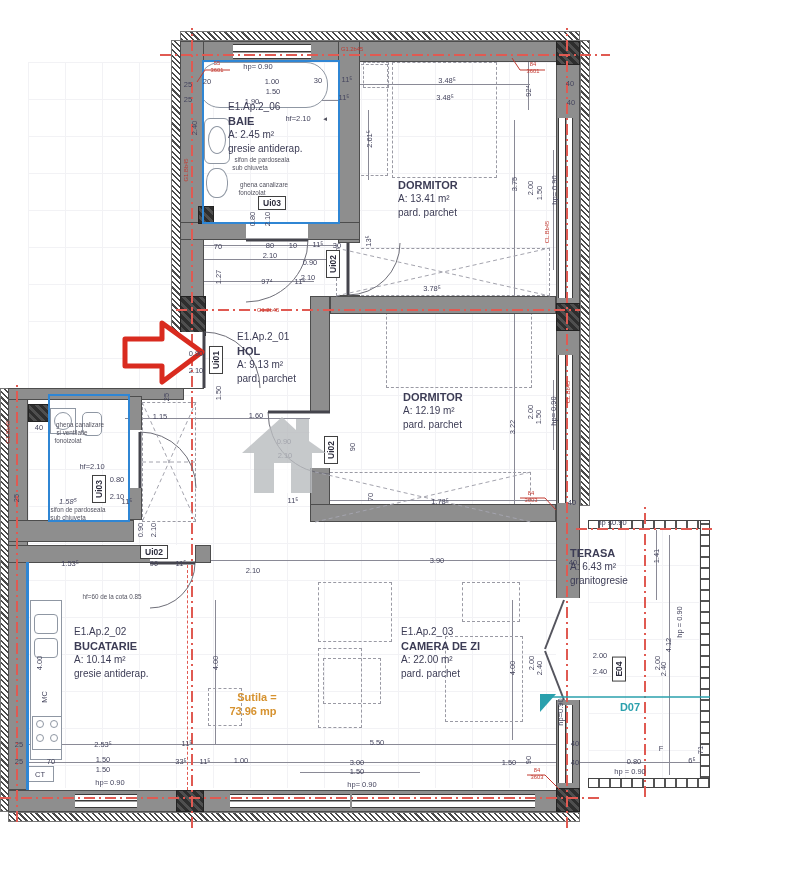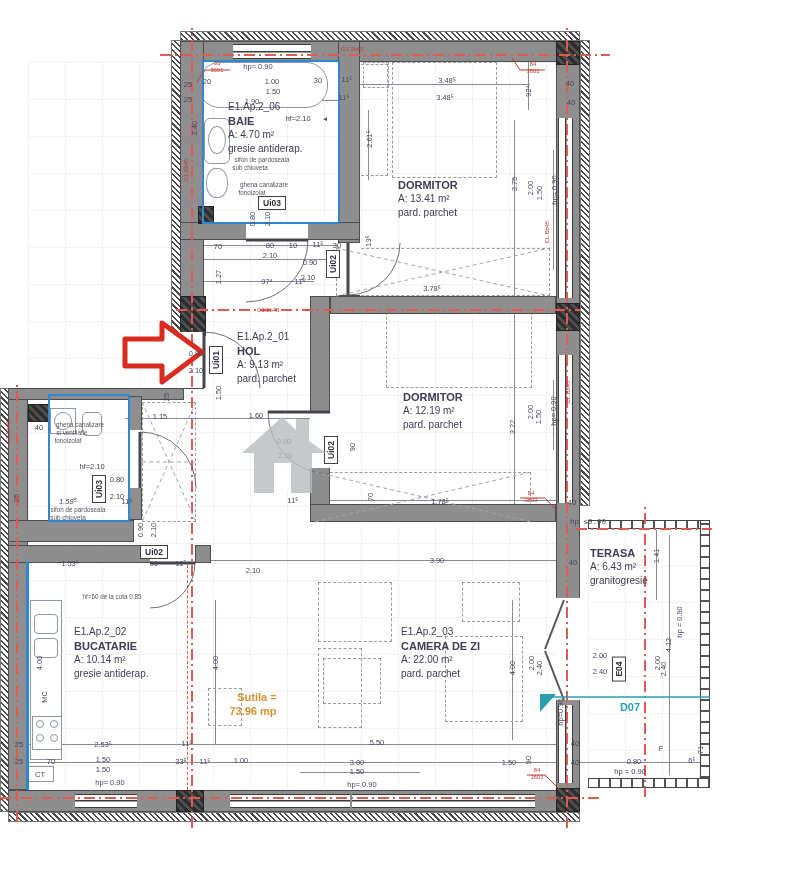--- a/index.html
+++ b/index.html
@@ -217,21 +217,21 @@
       <path d="M520,498 L545,498 L556,510"></path>
     </g>
     <polygon points="125,339 162,339 162,323 202,352 162,382 162,366 125,366" fill="#ffffff" stroke="#d92b1f" stroke-width="5" stroke-linejoin="round"></polygon>
     <polygon points="540,694 556,694 540,712" fill="#2aa0ad"></polygon>
     <path d="M543,697 L710,697" stroke="#2aa0ad" stroke-width="1.5"></path>
   </svg>
 
   <div class="room" style="left:228px;top:100px">
     <div class="cd">E1.Ap.2_06</div>
     <div class="nm">BAIE</div>
-    <div class="ar">A: 4.70 m²</div>
+    <div class="ar">A: 2.45 m²</div>
     <div class="fl">gresie antiderap.</div>
   </div>
   <div class="room" style="left:398px;top:178px">
     <div class="nm">DORMITOR</div>
     <div class="ar">A: 13.41 m²</div>
     <div class="fl">pard. parchet</div>
   </div>
   <div class="room" style="left:237px;top:330px">
     <div class="cd">E1.Ap.2_01</div>
     <div class="nm">HOL</div>
@@ -248,21 +248,21 @@
     <div class="nm">BUCATARIE</div>
     <div class="ar">A: 10.14 m²</div>
     <div class="fl">gresie antiderap.</div>
   </div>
   <div class="room" style="left:401px;top:625px">
     <div class="cd">E1.Ap.2_03</div>
     <div class="nm">CAMERA DE ZI</div>
     <div class="ar">A: 22.00 m²</div>
     <div class="fl">pard. parchet</div>
   </div>
-  <div class="room" style="left:590px;top:546px">
+  <div class="room" style="left:570px;top:546px">
     <div class="nm">TERASA</div>
     <div class="ar">A: 6.43 m²</div>
     <div class="fl">granitogresie</div>
   </div>
 
   <div id="wm">
     <svg width="92" height="90" viewBox="0 0 92 90">
       <path d="M4,46 L44,10 L58,23 L58,12 L71,12 L71,34 L88,46 L74,46 L74,86 L16,86 L16,46 Z" fill="#b9bcbf"></path>
       <rect x="36" y="56" width="17" height="30" fill="#ffffff"></rect>
     </svg>
@@ -383,21 +383,21 @@
     <span class="lbl" style="left: 377px; top: 742px; transform: translate(-50%, -50%) rotate(0deg);">5.50</span>
     <span class="lbl" style="left: 357px; top: 762px; transform: translate(-50%, -50%) rotate(0deg);">3.00</span>
     <span class="lbl" style="left: 357px; top: 771px; transform: translate(-50%, -50%) rotate(0deg);">1.50</span>
     <span class="lbl" style="left: 362px; top: 784px; transform: translate(-50%, -50%) rotate(0deg);">hp= 0.90</span>
     <span class="lbl" style="left: 509px; top: 762px; transform: translate(-50%, -50%) rotate(0deg);">1.50</span>
     <span class="lbl" style="left: 528px; top: 760px; transform: translate(-50%, -50%) rotate(-90deg);">90</span>
     <span class="lbl" style="left: 575px; top: 743px; transform: translate(-50%, -50%) rotate(0deg);">40</span>
     <span class="lbl" style="left: 575px; top: 762px; transform: translate(-50%, -50%) rotate(0deg);">40</span>
     <span class="lbl r" style="left: 537px; top: 770px; transform: translate(-50%, -50%) rotate(0deg);">84</span>
     <span class="lbl r" style="left: 537px; top: 777px; transform: translate(-50%, -50%) rotate(0deg);">3603</span>
-    <span class="lbl" style="left: 588px; top: 522px; transform: translate(-50%, -50%) rotate(0deg); font-family: Liberation Mono, monospace;">hp ≤0.90</span>
+    <span class="lbl" style="left: 612px; top: 522px; transform: translate(-50%, -50%) rotate(0deg);">hp ≤0.90</span>
     <span class="lbl" style="left: 656px; top: 556px; transform: translate(-50%, -50%) rotate(-90deg);">1.41</span>
     <span class="lbl" style="left: 679px; top: 622px; transform: translate(-50%, -50%) rotate(-90deg);">hp = 0.90</span>
     <span class="lbl" style="left: 668px; top: 645px; transform: translate(-50%, -50%) rotate(-90deg);">4.12</span>
     <span class="lbl" style="left: 657px; top: 663px; transform: translate(-50%, -50%) rotate(-90deg);">2.00</span>
     <span class="lbl" style="left: 663px; top: 669px; transform: translate(-50%, -50%) rotate(-90deg);">2.40</span>
     <span class="lbl" style="left: 600px; top: 655px; transform: translate(-50%, -50%) rotate(0deg);">2.00</span>
     <span class="lbl" style="left: 600px; top: 671px; transform: translate(-50%, -50%) rotate(0deg);">2.40</span>
     <span class="lbl t" style="left: 630px; top: 707px; transform: translate(-50%, -50%) rotate(0deg);">D07</span>
     <span class="lbl" style="left: 634px; top: 761px; transform: translate(-50%, -50%) rotate(0deg);">0.80</span>
     <span class="lbl" style="left: 630px; top: 771px; transform: translate(-50%, -50%) rotate(0deg);">hp = 0.90</span>

